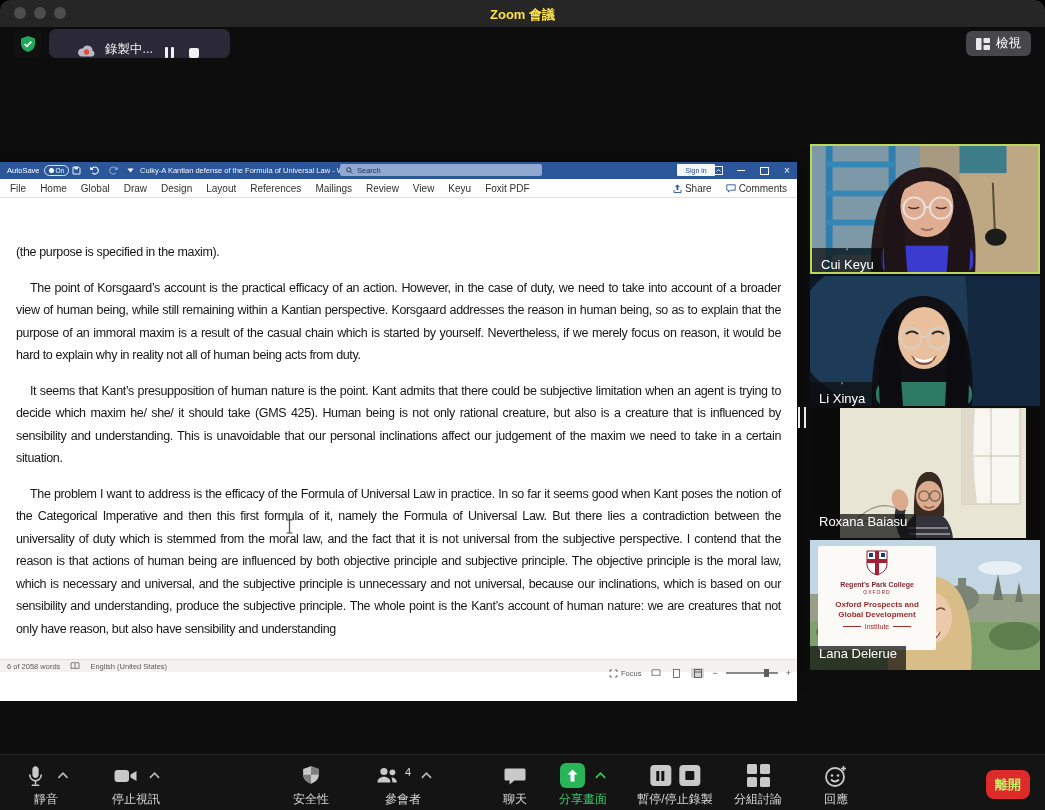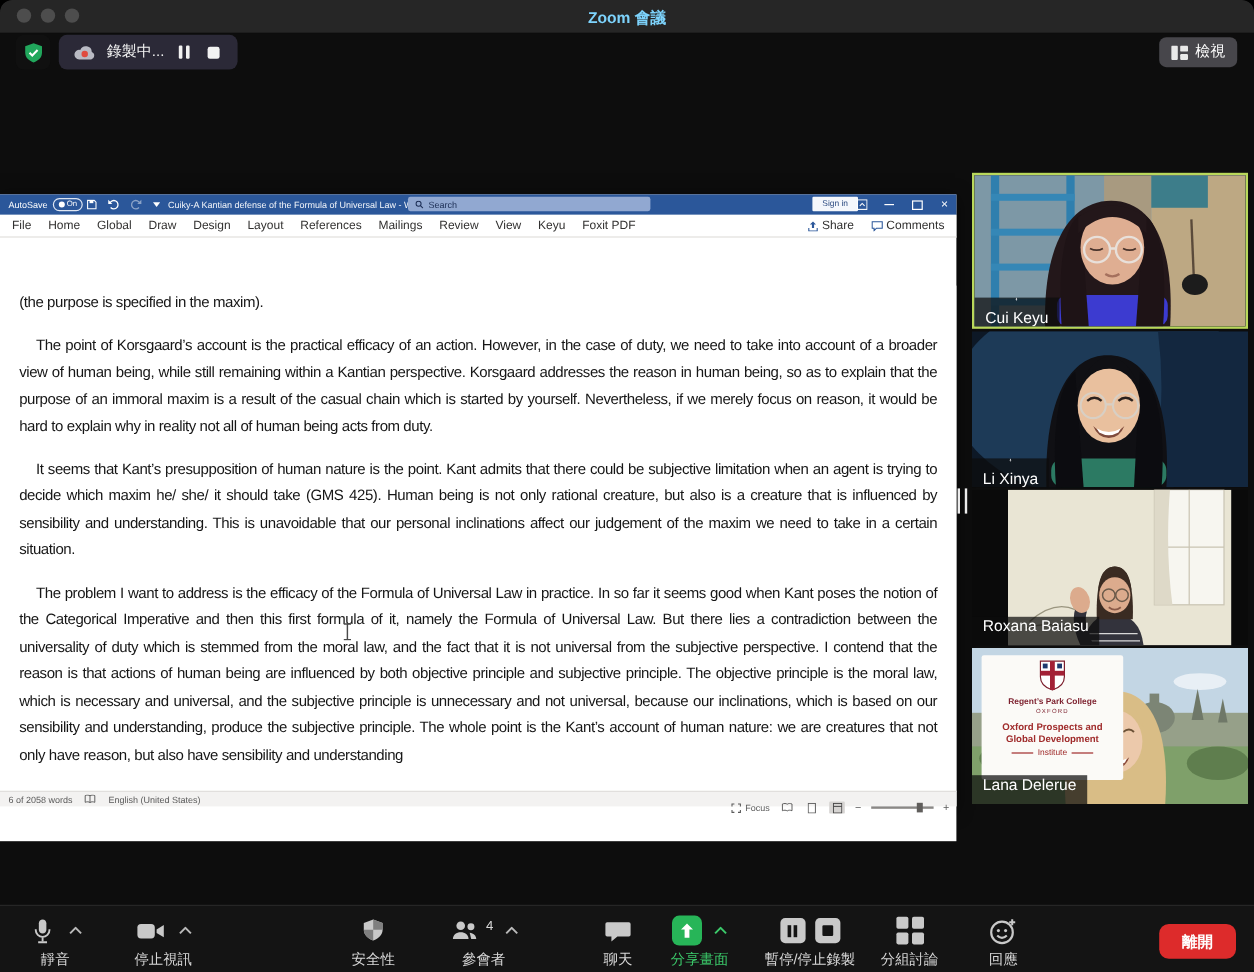--- a/index.html
+++ b/index.html
@@ -3,28 +3,28 @@
 <meta charset="utf-8">
 <style>
   html,body{margin:0;padding:0;background:#000;}
   .screen{position:relative;width:1045px;height:810px;background:#0d0d0d;overflow:hidden;
           font-family:"Liberation Sans",sans-serif;border-radius:10px 10px 0 0;}
   
   .mac-titlebar{position:absolute;top:0;left:0;width:100%;height:27px;background:#262626;
                 border-bottom:1px solid #0a0a0a;border-radius:10px 10px 0 0;}
   .traffic{position:absolute;left:14px;top:7px;display:flex;gap:8px;}
   .traffic span{width:12px;height:12px;border-radius:50%;background:#4d4d4d;display:block;}
-  .mac-title{position:absolute;top:6px;left:0;width:100%;text-align:center;color:#7dd3fc;
+  .mac-title{position:absolute;top:6px;left:0;width:100%;text-align:center;color:#fde047;
              font-size:13px;font-weight:bold;}
   
   .rec-bar{position:absolute;top:29px;left:13px;display:flex;gap:7px;align-items:center;}
   .shield-btn{width:29px;height:29px;background:#101010;border-radius:7px;display:flex;
               align-items:center;justify-content:center;}
-  .rec-pill{height:29px;background:#2b2937;border-radius:7px;display:flex;align-items:center;
-            padding:0 12px;gap:9px;}
+  .rec-pill{height:29px;background:#2b2937;border-radius:7px;display:flex;align-items:flex-end;
+            padding:0 28px;gap:9px;}
   .rec-label{color:#f2f2f2;font-size:12.5px;}
   .rec-btn{display:flex;align-items:center;justify-content:center;background:none;border:none;
            padding:0 3px;cursor:pointer;}
   .pause-bars{display:flex;gap:3px;}
   .pause-bars i{display:block;width:3px;height:11px;background:#f2f2f2;border-radius:1px;}
   .stop-sq{display:block;width:10px;height:10px;background:#f2f2f2;border-radius:2px;}
   
   .view-btn{position:absolute;top:31px;right:14px;height:25px;background:#47464b;border:none;
             border-radius:6px;color:#fff;font-size:12.5px;display:flex;align-items:center;
             gap:6px;padding:0 10px;font-family:inherit;}
@@ -103,22 +103,22 @@
   .chev{color:#b9b9b9;width:11px;height:7px;}
   .tb-item.active .chev{color:#3bc96a;}
   .share-box{width:25px;height:25px;background:#27b558;border-radius:6px;display:flex;
              align-items:center;justify-content:center;}
   .ps-box{width:21px;height:21px;background:#c9c9c9;border-radius:4px;display:flex;
           align-items:center;justify-content:center;gap:2.5px;}
   .ps-box i.bar{display:block;width:3px;height:10px;background:#141414;}
   .ps-box i.sq{display:block;width:9px;height:9px;background:#141414;border-radius:1px;}
   .bk-grid{display:grid;grid-template-columns:10px 10px;grid-template-rows:10px 10px;gap:3px;}
   .bk-grid i{background:#c9c9c9;border-radius:1.5px;display:block;}
-  .leave-btn{position:absolute;right:15px;top:15px;width:64px;height:29px;background:#dd2b2b;
-             border:none;border-radius:8px;color:#ffffff;font-size:13px;font-weight:bold;
+  .leave-btn{position:absolute;right:15px;top:15px;width:44px;height:29px;background:#dd2b2b;
+             border:none;border-radius:8px;color:#bef264;font-size:13px;font-weight:bold;
              font-family:inherit;cursor:pointer;}
 </style>
 </head>
 <body>
 
 <div class="screen">
 
   <div class="mac-titlebar">
     <div class="traffic">
       <span></span>

